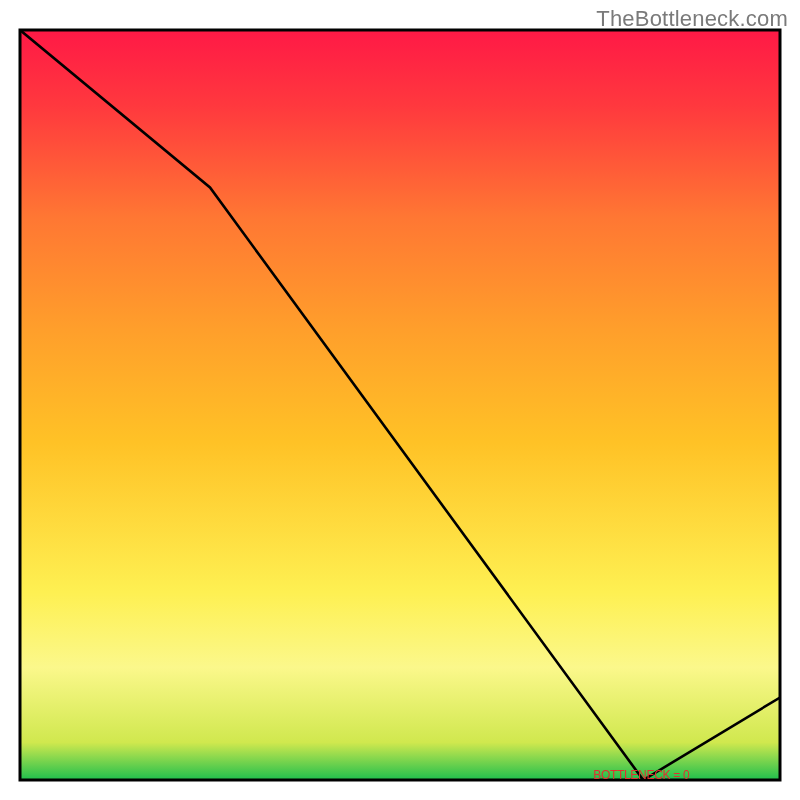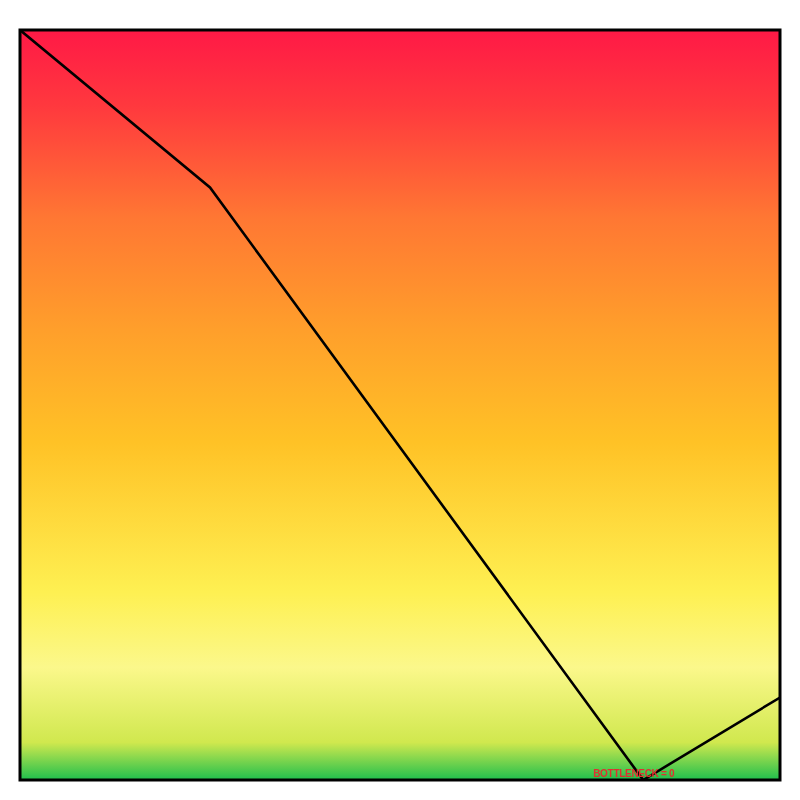--- a/index.html
+++ b/index.html
@@ -29,31 +29,32 @@
     position: absolute;
     left: 0;
     top: 0;
     width: 800px;
     height: 800px;
     display: block;
   }
   .annotation-label {
     position: absolute;
     color: #e03030;
-    font-size: 10px;
-    font-weight: 700;
+    font-size: 12px;
+    font-weight: 400;
     letter-spacing: -0.3px;
     white-space: nowrap;
   }
 </style>
 </head>
 <body>
 
 <div class="wrap">
 
+  <div class="watermark">TheBottleneck.com</div>
 
   <svg class="chart" viewBox="0 0 800 800">
     <defs>
       <linearGradient id="bgGrad" x1="0" y1="1" x2="0" y2="0">
           <stop offset="0%" stop-color="#1fbf4d"></stop>
           <stop offset="5%" stop-color="#d0e84e"></stop>
           <stop offset="15%" stop-color="#fbf88b"></stop>
           <stop offset="25%" stop-color="#fef052"></stop>
           <stop offset="45%" stop-color="#ffc226"></stop>
           <stop offset="60%" stop-color="#ff9f2b"></stop>

